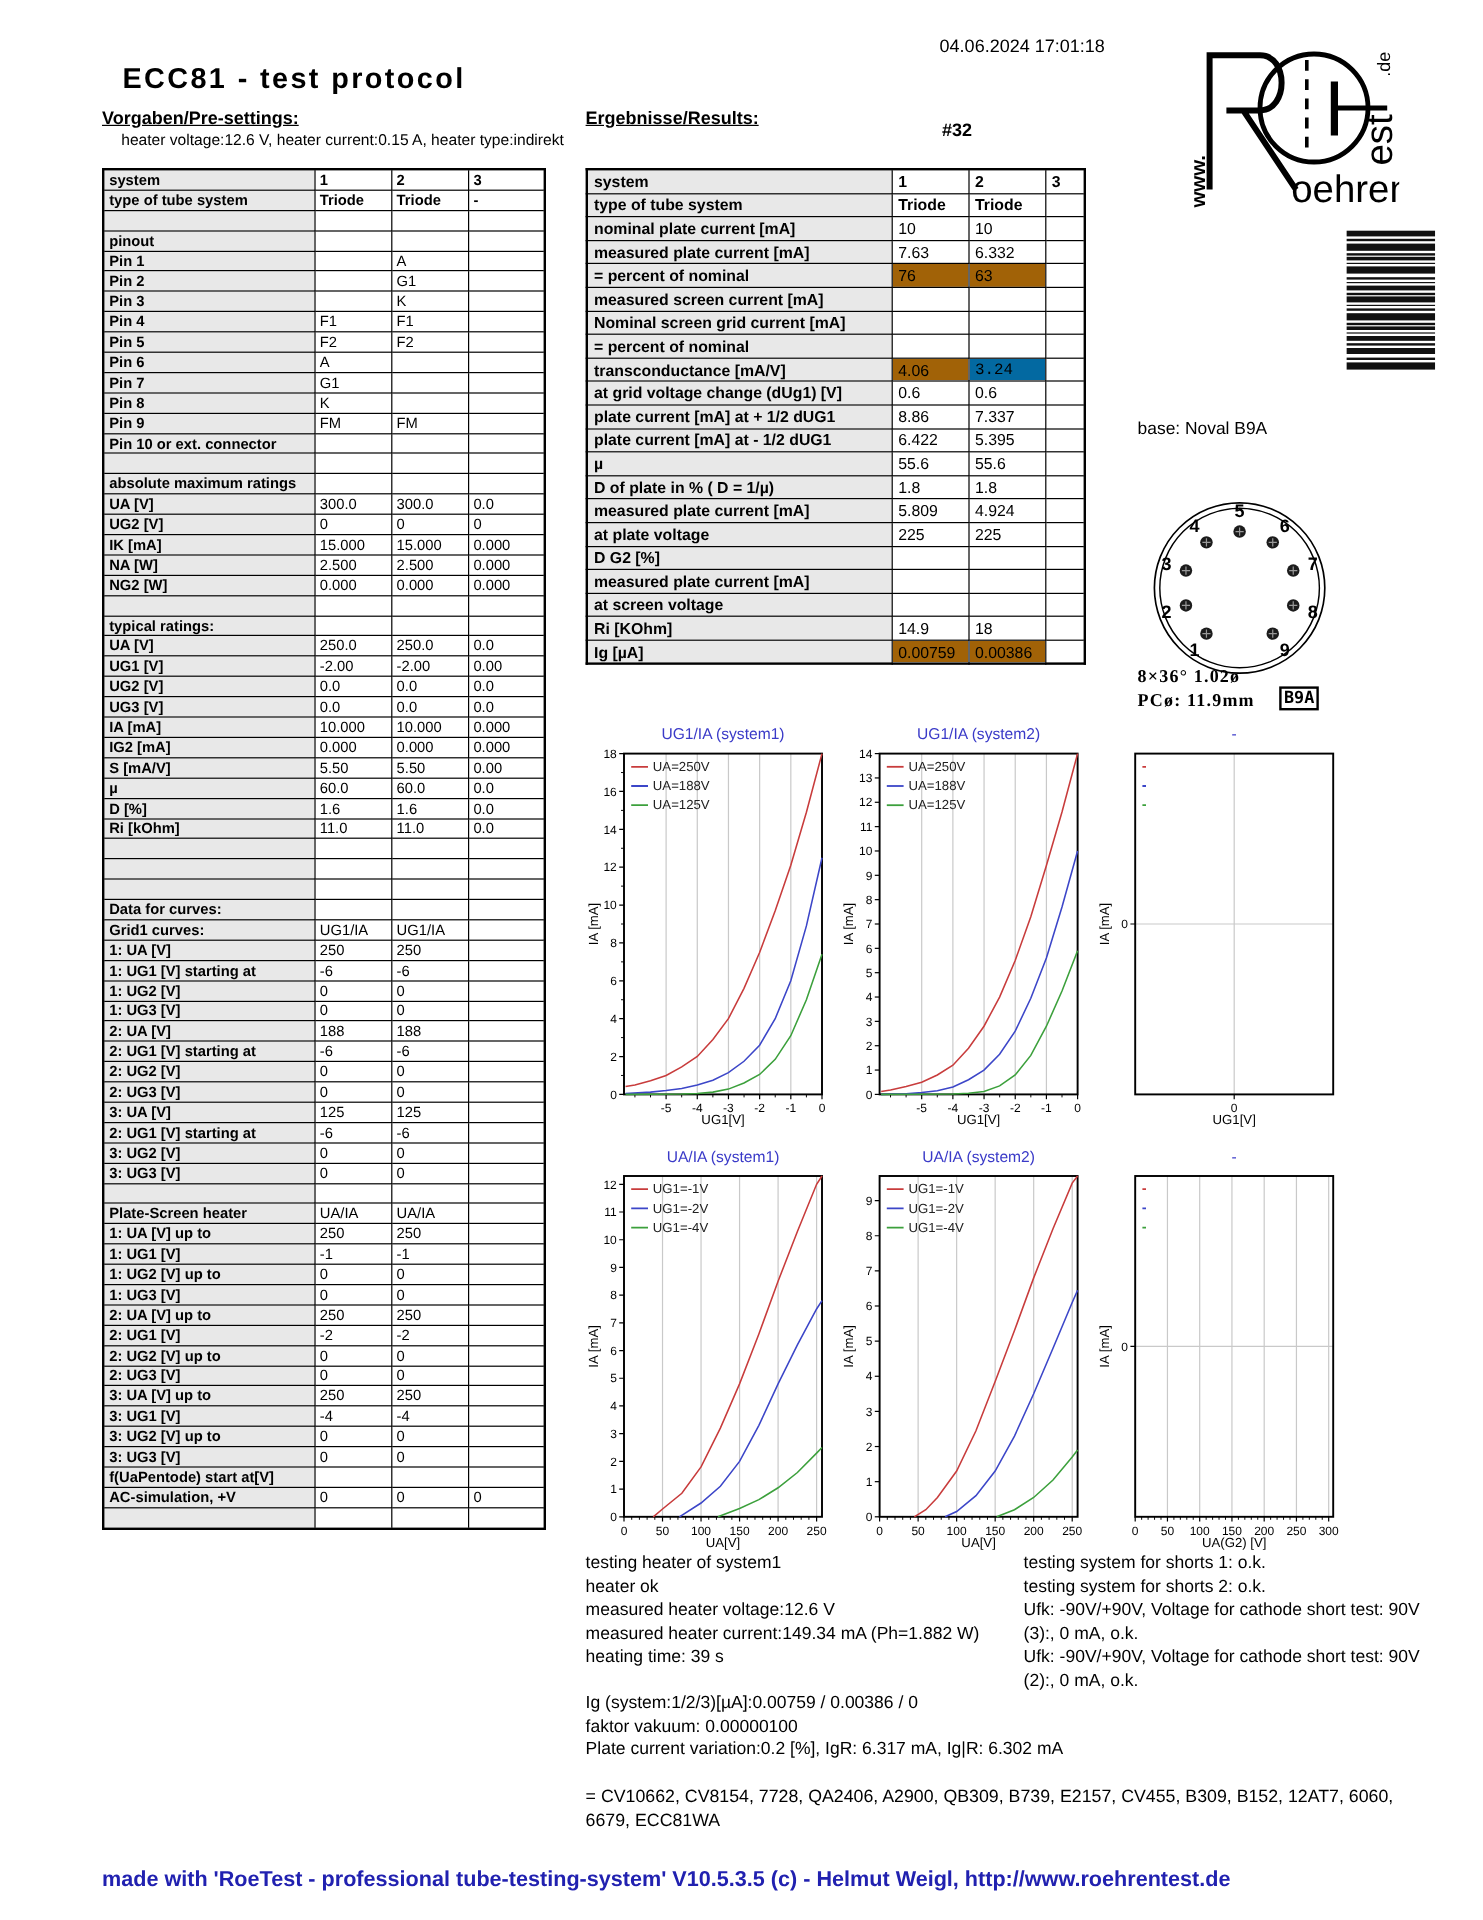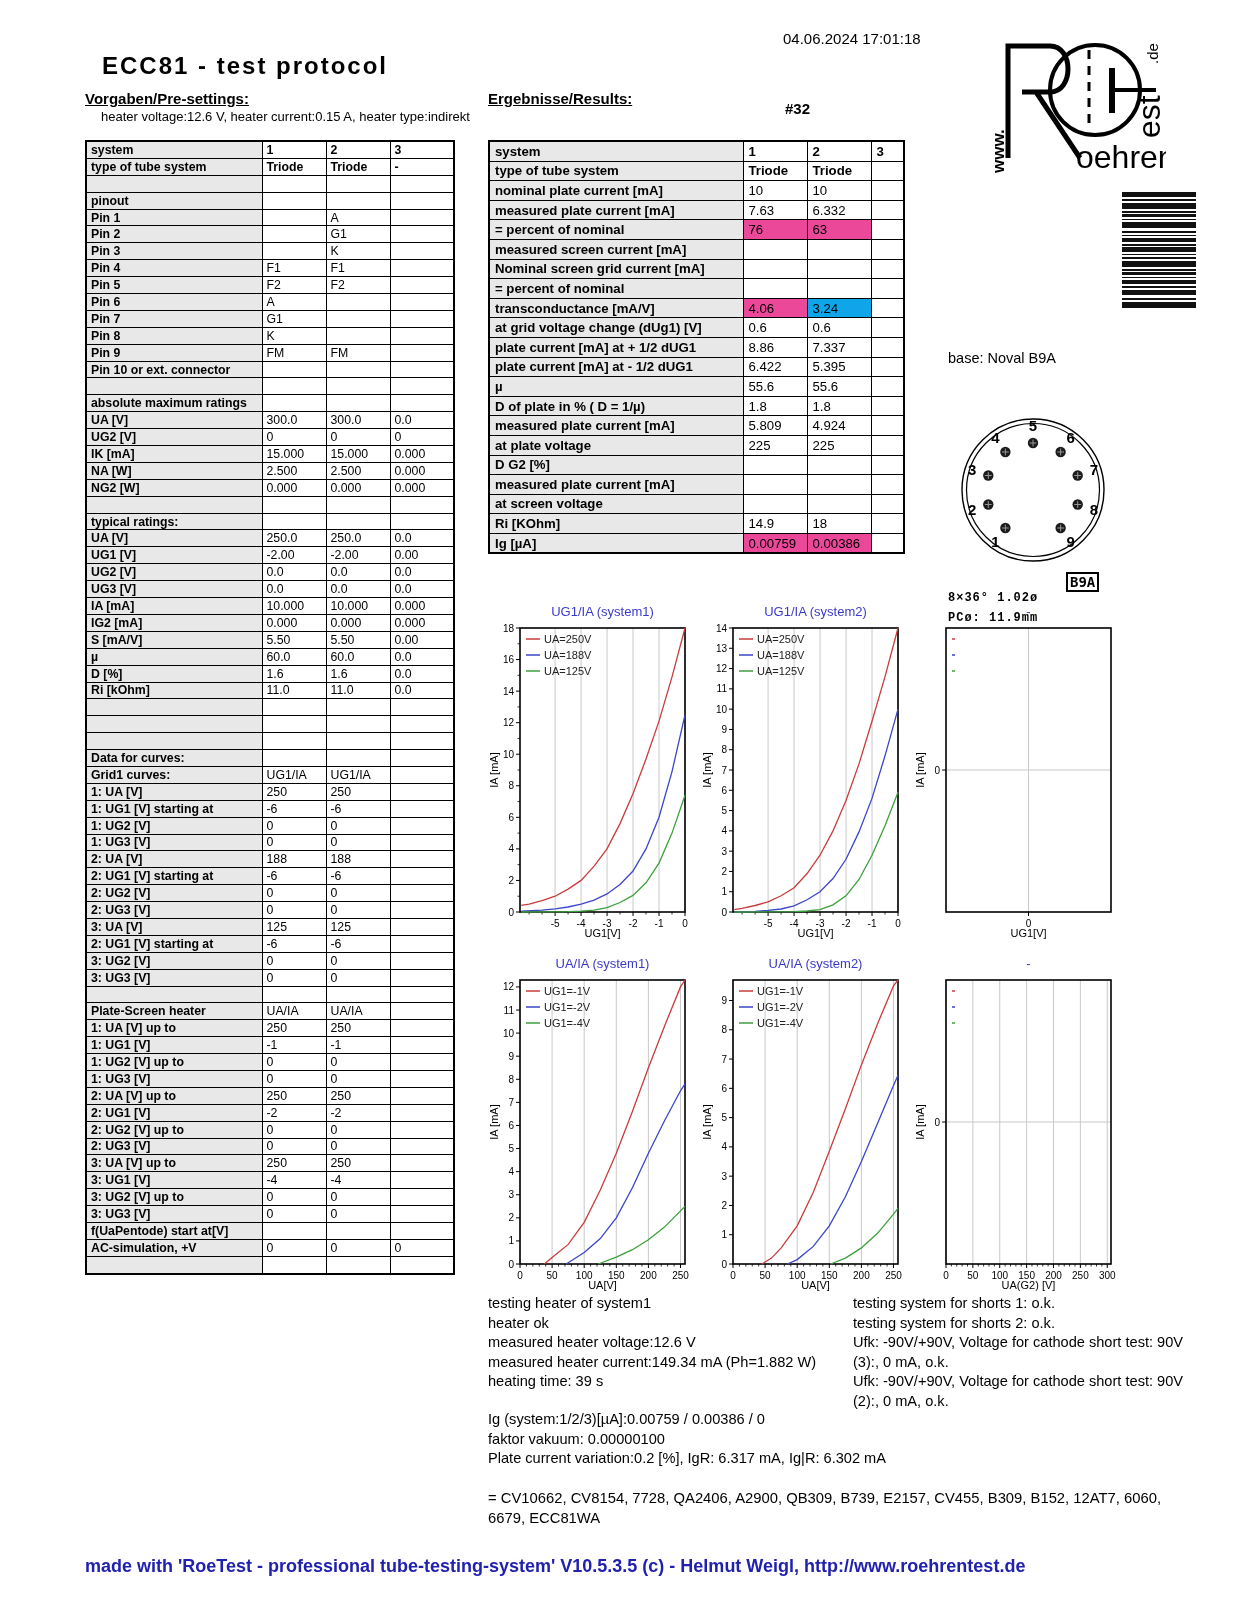--- a/index.html
+++ b/index.html
@@ -11,27 +11,27 @@
   #heater-line{font-size:13px;}
   #datetime{font-size:15px;}
   #serial{font-size:15px;font-weight:bold;}
   #base-label{font-size:14.5px;}
   table{border-collapse:collapse;table-layout:fixed;border:2px solid #000;padding-left:24px;}
   td{border:1px solid #000;overflow:hidden;white-space:nowrap;vertical-align:middle;}
   #presets-table td{font-size:12.3px;height:15.9px;padding:0 2px 0 4px;line-height:14px;}
   #results-table td{font-size:13.2px;height:18.6px;padding:0 2px 0 5px;}
   td.lbl{background:#e8e8e8;font-weight:bold;}
   td.bv{font-weight:bold;}
-  td.hg{background:#ec4899;}
-  td.hy{background:#0ea5e9;}
+  td.hg{background:#a16207;}
+  td.hy{background:#0369a1;font-family:Liberation Mono, monospace;}
   .chart{position:absolute;width:205px;height:345px;}
   .note-line{font-size:14.6px;line-height:19.5px;}
   #equivalents{font-size:14.8px;line-height:20px;width:700px;}
   #footer{font-size:18px;font-weight:bold;color:#2121b0;white-space:nowrap;}
-  .socket-caption{font-family:Liberation Mono, monospace;font-weight:bold;font-size:12px;line-height:20px;letter-spacing:1px;margin-top:34px;}
+  .socket-caption{font-family:Liberation Serif, serif;font-weight:bold;font-size:15px;line-height:20px;letter-spacing:1px;}
   #b9a-badge{font-family:"DejaVu Sans Mono",monospace;font-weight:bold;font-size:14px;border:2px solid #000;padding:0 2px;}
 </style>
 </head>
 <body>
 
 <div class="abs" style="left:783px;top:30px;" id="datetime">04.06.2024  17:01:18</div>
 <div class="abs" style="left:102px;top:52px;" id="page-title">ECC81  -  test protocol</div>
 <div class="abs sec-hdr" style="left:85px;top:90px;">Vorgaben/Pre-settings:</div>
 <div class="abs sec-hdr" style="left:488px;top:90px;">Ergebnisse/Results:</div>
 <div class="abs" style="left:785px;top:100px;" id="serial">#32</div>

